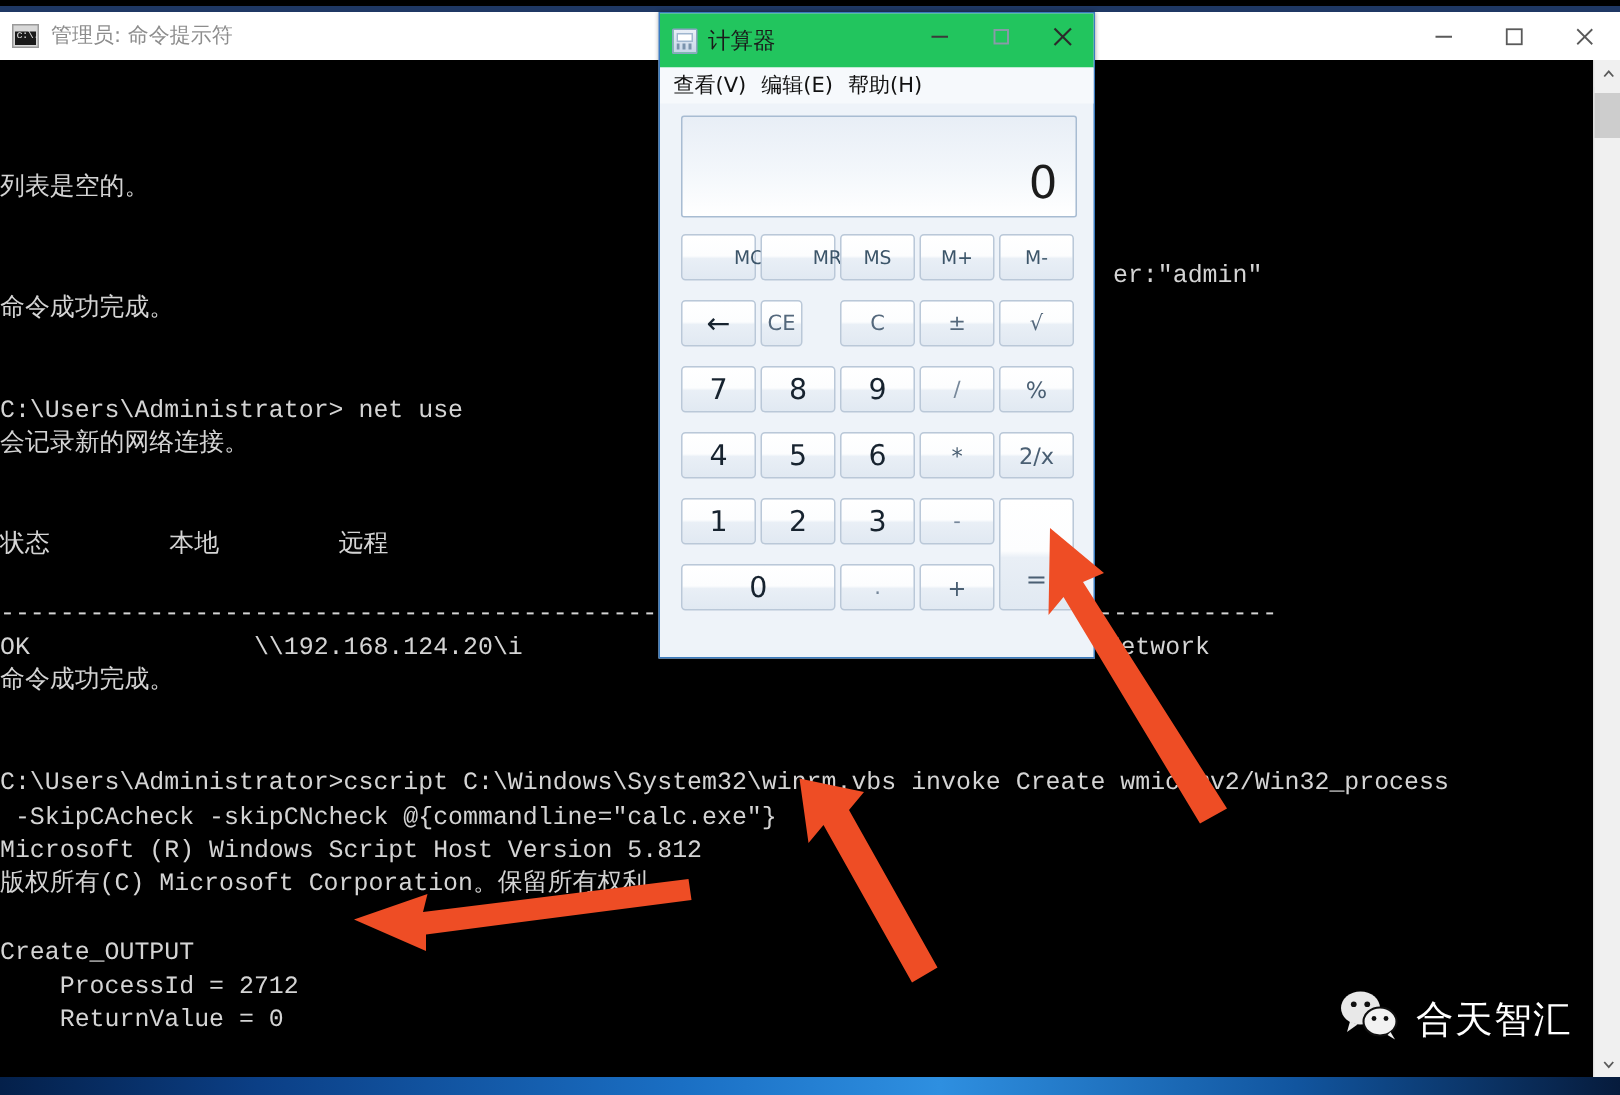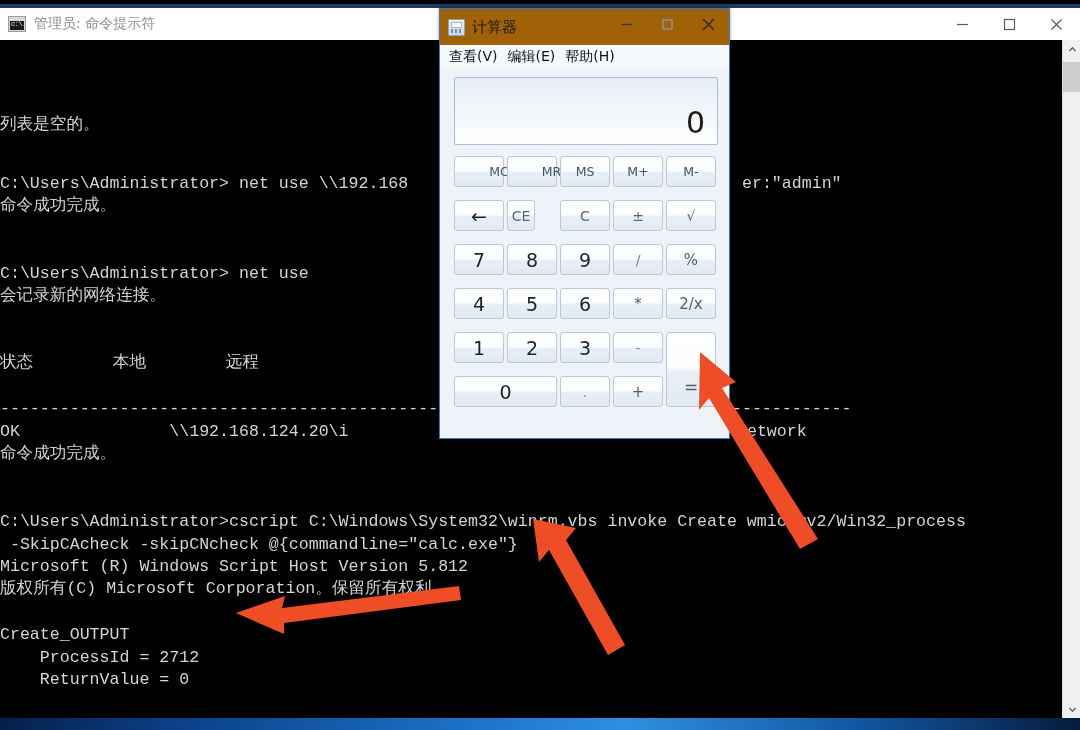--- a/index.html
+++ b/index.html
@@ -132,21 +132,21 @@
   #calc-window {
     position: absolute;
     left: 439px; top: 8px;
     width: 291px; height: 431px;
     background: #eef3f9;
     border: 1px solid #3a7bbf;
     box-shadow: 0 0 3px rgba(0,0,0,0.45);
   }
   #calc-titlebar {
     height: 36px;
-    background: #a16207;
+    background: #22c55e;
     display: flex;
     align-items: center;
     padding-left: 8px;
   }
   .calc-appicon {
     width: 17px; height: 17px;
     flex: 0 0 auto;
     margin-right: 7px;
     background: linear-gradient(#e9eff7,#c7d6e8);
     border: 1px solid #8ba5c2;
@@ -283,21 +283,20 @@
           <svg width="13" height="13" viewBox="0 0 13 13">
               <line x1="1.5" y1="1.5" x2="11.5" y2="11.5" stroke="#5a5a5a" stroke-width="1.2"></line>
               <line x1="11.5" y1="1.5" x2="1.5" y2="11.5" stroke="#5a5a5a" stroke-width="1.2"></line>
             </svg>
         </div>
       </div>
     </div>
 
     <div id="cmd-body">
         <div class="term-line" style="left: 0px; top: 60px; margin-top: 14px;">列表是空的。</div>
-        <div class="term-line" style="left: 0px; top: 133px;">C:\Users\Administrator&gt; net use \\192.168</div>
         <div class="term-line" style="left: 742px; top: 133px;">er:"admin"</div>
         <div class="term-line" style="left: 0px; top: 155px;">命令成功完成。</div>
         <div class="term-line" style="left: 0px; top: 223px;">C:\Users\Administrator&gt; net use</div>
         <div class="term-line" style="left: 0px; top: 245px;">会记录新的网络连接。</div>
         <div class="term-line" style="left: 0px; top: 312px;">状态        本地        远程</div>
         <div class="term-line" style="left: 0px; top: 358px;">--------------------------------------------</div>
         <div class="term-line" style="left: 732px; top: 358px;">------------</div>
         <div class="term-line" style="left: 0px; top: 381px;">OK               \\192.168.124.20\i</div>
         <div class="term-line" style="left: 737px; top: 381px;">Network</div>
         <div class="term-line" style="left: 0px; top: 403px;">命令成功完成。</div>
@@ -401,16 +400,31 @@
 
     <g>
       <path d="M 533,519 L 576,528 L 566,540 L 625,645 L 608,655 L 549,550 L 539,562 Z" fill="#ee4d25"></path>
     </g>
 
     <g>
       <path d="M 236,613 L 285,596 L 282,608 L 459,586 L 461,600 L 284,623 L 284,634 Z" fill="#ee4d25"></path>
     </g>
   </svg>
 
+  <div id="watermark">
+    <span>
+      <svg width="42" height="34" viewBox="0 0 42 34">
+        <ellipse cx="14" cy="12" rx="13" ry="11" fill="#e8e8e8"></ellipse>
+        <path d="M 7,21 L 5,28 L 12,23 Z" fill="#e8e8e8"></path>
+        <circle cx="9.5" cy="9.5" r="1.9" fill="#0f0f0f"></circle>
+        <circle cx="18.5" cy="9.5" r="1.9" fill="#0f0f0f"></circle>
+        <ellipse cx="27" cy="21" rx="11" ry="9.3" fill="#f2f2f2" stroke="#0f0f0f" stroke-width="1.4"></ellipse>
+        <path d="M 34,28 L 37,33 L 32,30 Z" fill="#f2f2f2"></path>
+        <circle cx="23" cy="19" r="1.6" fill="#0f0f0f"></circle>
+        <circle cx="31" cy="19" r="1.6" fill="#0f0f0f"></circle>
+      </svg>
+    </span>
+    <span id="wm-text">合天智汇</span>
+  </div>
 
   <div id="taskbar"></div>
 
 </div>
 
 </body></html>

